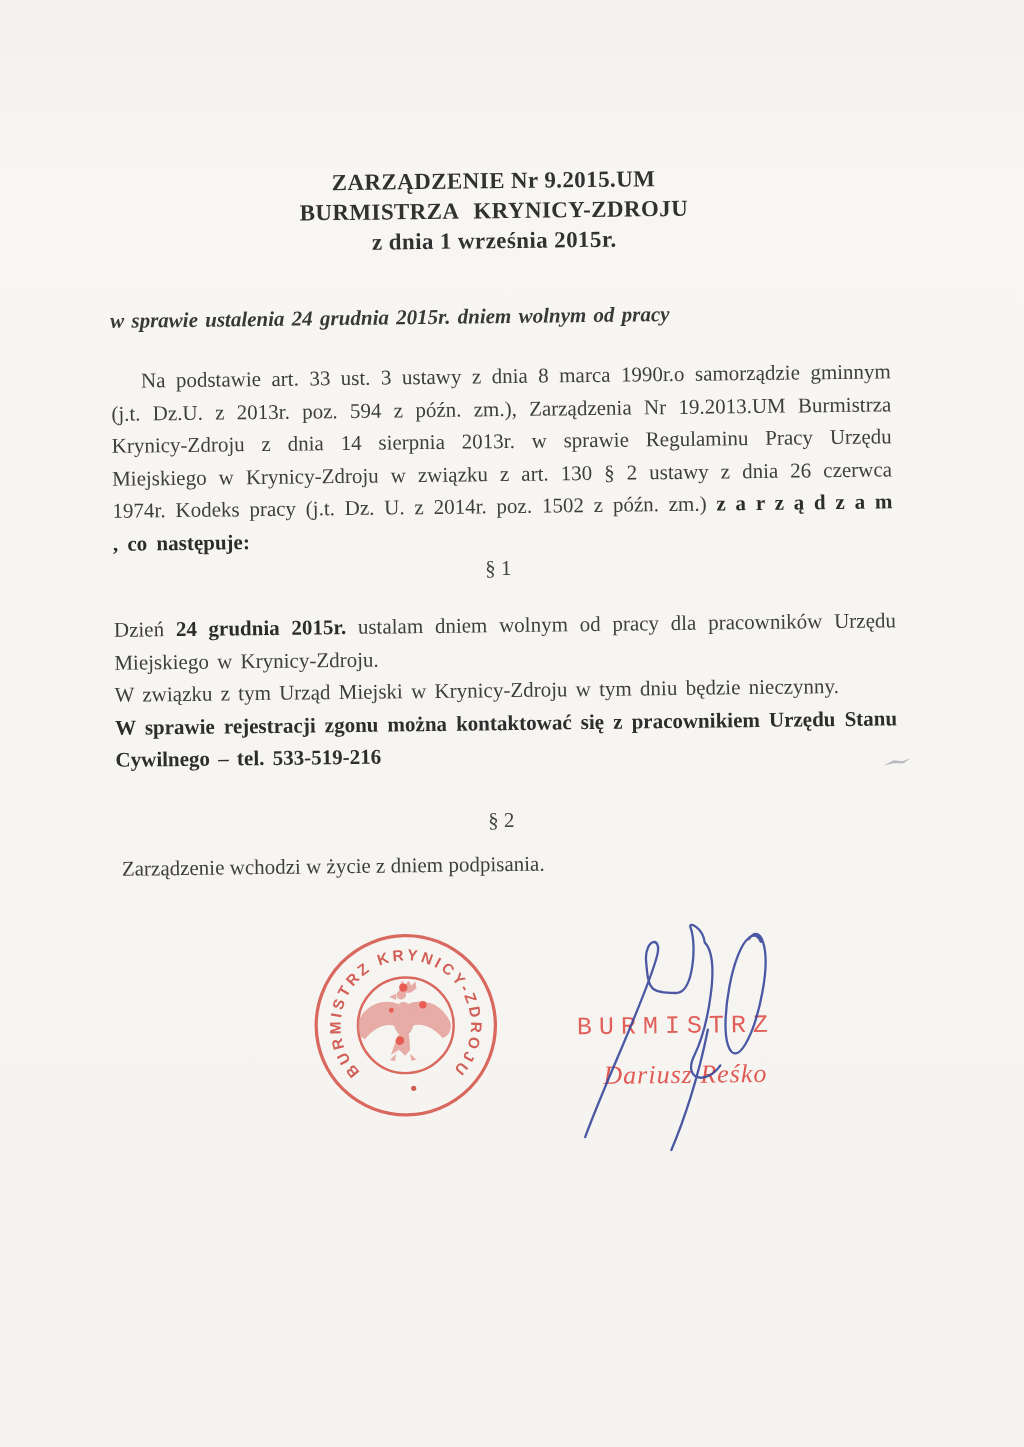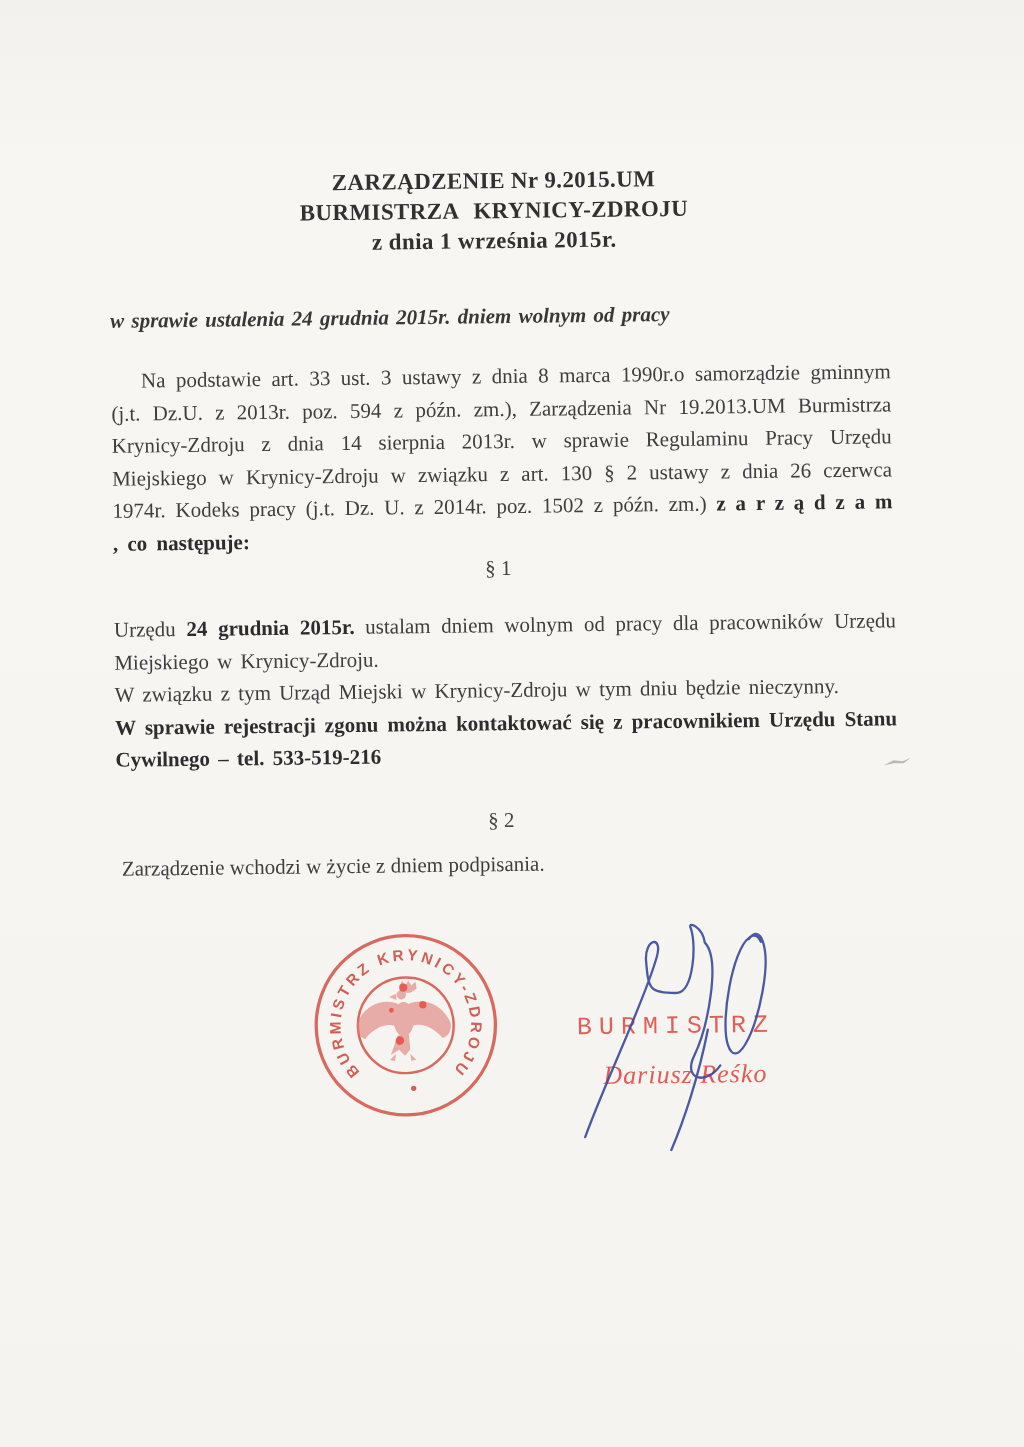--- a/index.html
+++ b/index.html
@@ -78,21 +78,21 @@
       <div class="t3">z dnia 1 września 2015r.</div>
     </header>
 
     <p class="subject">w sprawie ustalenia 24 grudnia 2015r. dniem wolnym od pracy</p>
 
     <p class="preamble"><span>Na podstawie art. 33 ust. 3 ustawy z dnia 8 marca 1990r.o samorządzie gminnym (j.t. Dz.U. z 2013r. poz. 594 z późn. zm.), Zarządzenia Nr 19.2013.UM Burmistrza Krynicy-Zdroju z dnia 14 sierpnia 2013r. w sprawie Regulaminu Pracy Urzędu Miejskiego w Krynicy-Zdroju w związku z art. 130 § 2 ustawy z dnia 26 czerwca 1974r. Kodeks pracy (j.t. Dz. U. z 2014r. poz. 1502 z późn. zm.) </span><b>z a r z ą d z a m , co następuje:</b></p>
 
     <p class="sec sec-1">§ 1</p>
 
     <div class="block1">
-      <p><span>Urzędu </span><b>24 grudnia 2015r.</b><span> ustalam dniem wolnym od pracy dla pracowników Urzędu Miejskiego w Krynicy-Zdroju.</span></p>
+      <p><span>Dzień </span><b>24 grudnia 2015r.</b><span> ustalam dniem wolnym od pracy dla pracowników Urzędu Miejskiego w Krynicy-Zdroju.</span></p>
       <p>W związku z tym Urząd Miejski w Krynicy-Zdroju w tym dniu będzie nieczynny.</p>
       <p class="boldline">W sprawie rejestracji zgonu można kontaktować się z pracownikiem Urzędu Stanu Cywilnego – tel. 533-519-216</p>
     </div>
 
     <p class="sec sec-2">§ 2</p>
 
     <p class="closing">Zarządzenie wchodzi w życie z dniem podpisania.</p>
 
     <svg class="stamp-svg" viewBox="0 0 220 220">
       <g opacity="0.88">

